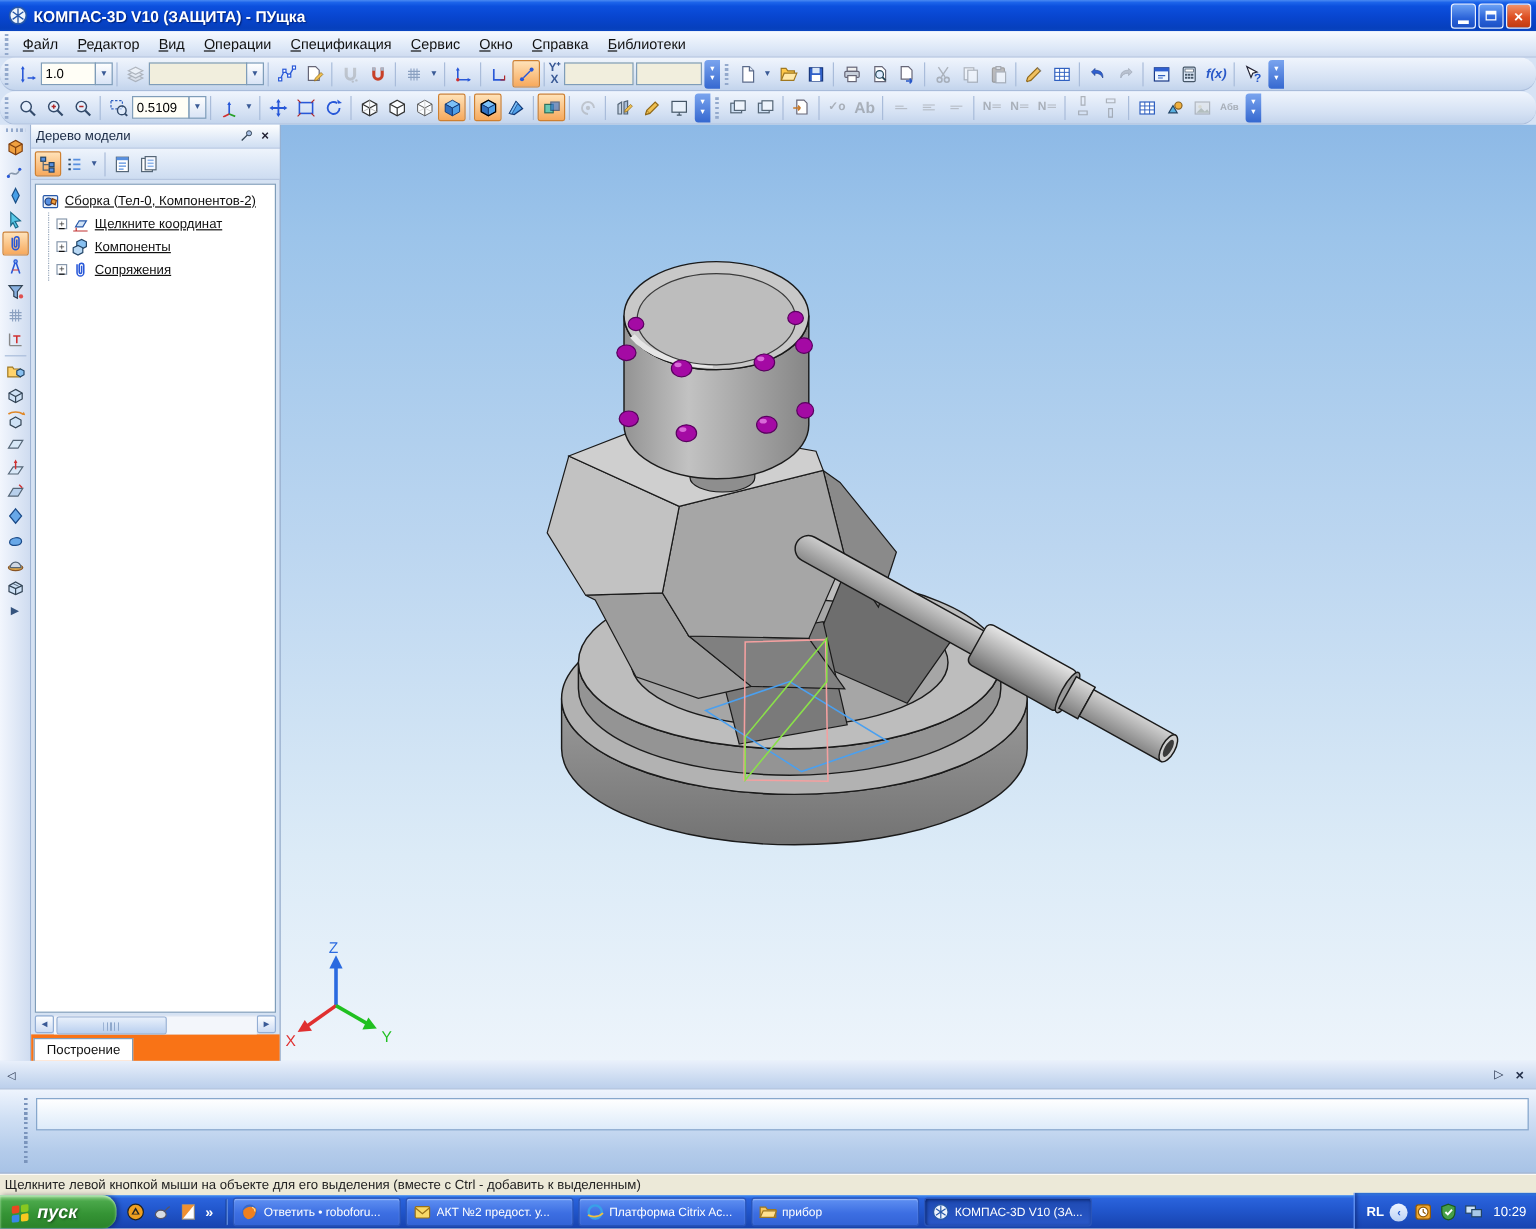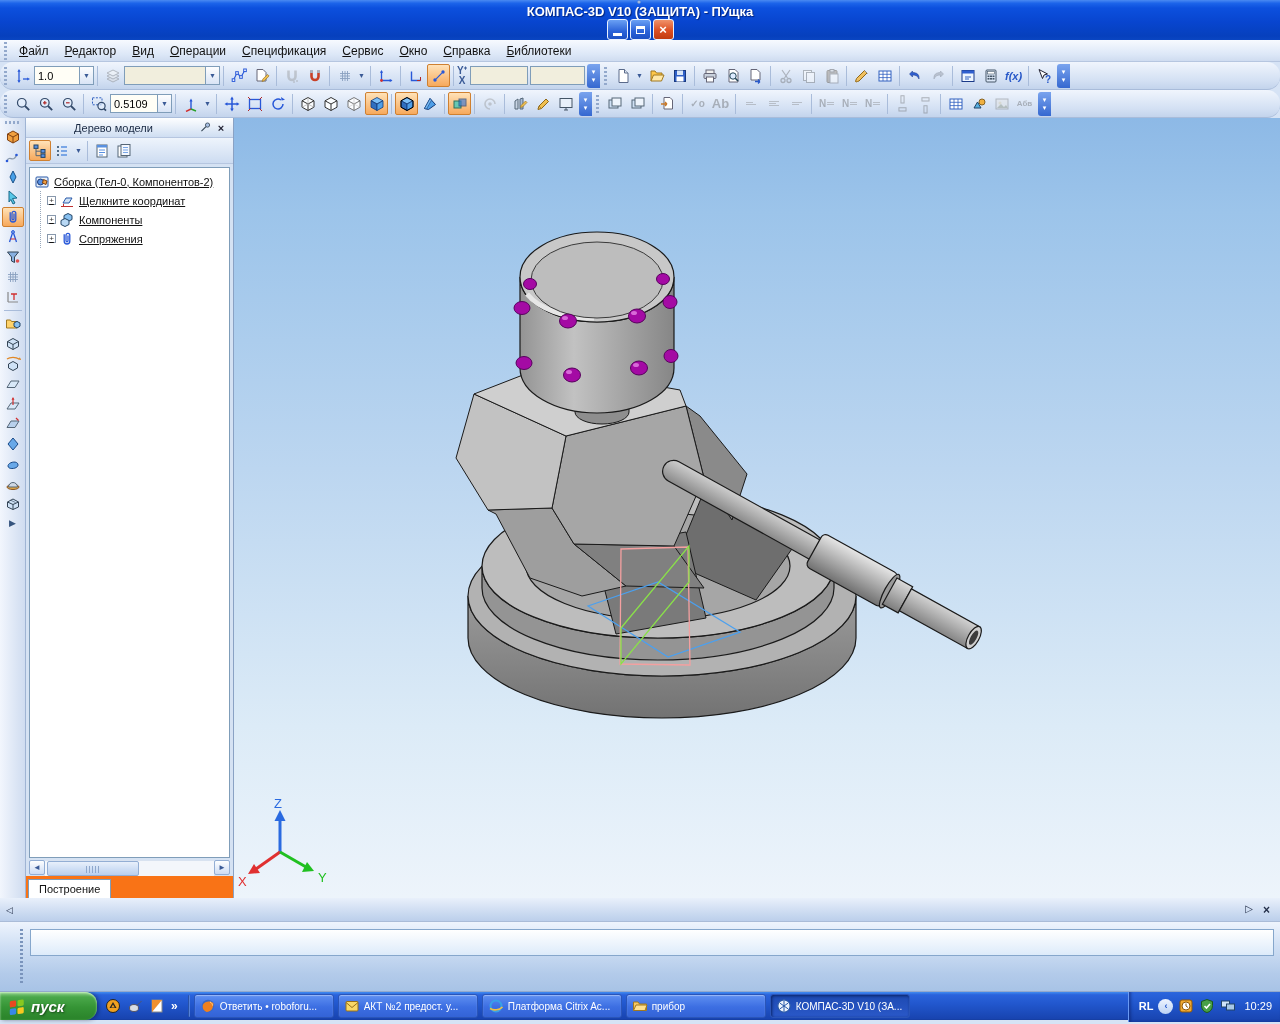--- a/index.html
+++ b/index.html
@@ -1,23 +1,23 @@
 <!DOCTYPE html>
 <html><head>
 <meta charset="utf-8">
 <style>
   * { margin:0; padding:0; box-sizing:border-box; }
   html,body { width:1280px; height:1024px; overflow:hidden; }
   body { font-family:"Liberation Sans", sans-serif; font-size:11px; color:#111; }
   .screen { position:relative; width:1280px; height:1024px; background:#d6e3f5; overflow:hidden; }
 
   
-  .titlebar { height:40px; display:flex; align-items:center; padding:0 4px;
+  .titlebar { height:26px; display:flex; align-items:center; padding:0 4px;
     background:linear-gradient(180deg,#4a8af2 0%,#1c64ea 8%,#0c50de 20%,#0845cf 55%,#0640bd 90%,#0a46c2 100%);
-    color:#fff;flex-direction:column; }
+    color:#fff; }
   .titlebar .ticon { width:18px; height:18px; margin:0 4px 0 2px; }
   .titlebar .ttext { font-size:13px; font-weight:bold; text-shadow:1px 1px 1px #00227a; flex:1; white-space:nowrap; }
   .winbtns { display:flex; gap:2px; }
   .wbtn { width:21px; height:21px; border-radius:3px; border:1px solid #e8f0ff;
     background:linear-gradient(180deg,#6aa0f4,#2a62d8 60%,#1c50c4); display:flex; align-items:center; justify-content:center;
     color:#fff; font-size:13px; font-weight:bold; }
   .wbtn.close { background:linear-gradient(180deg,#f0926a,#dd4f23 55%,#c03a10); }
   .wbtn .minbar { display:block; width:9px; height:3px; background:#fff; margin-top:10px; }
   .wbtn .restbox { display:block; width:9px; height:8px; border:1px solid #fff; border-top:3px solid #fff; }
 
@@ -57,21 +57,21 @@
   .leftbar .hgrip { width:16px; height:3px; margin-bottom:3px;
     background-image:repeating-linear-gradient(90deg,#93a9cc 0 2px,rgba(0,0,0,0) 2px 4px); }
   .lbtn { width:22px; height:20px; display:flex; align-items:center; justify-content:center; border:1px solid transparent; border-radius:2px; }
   .lbtn.sel { background:linear-gradient(180deg,#ffe2b8,#f7a95c); border:1px solid #cf8030; }
   .hsep { width:18px; height:1px; background:#a9bcda; margin:3px 0; }
   .lexp { margin-top:4px; color:#35547e; font-size:9px; }
 
   
   .treepanel { width:208px; background:#d5e2f3; border-right:1px solid #8aa2c4; display:flex; flex-direction:column; }
   .tp-head { height:20px; display:flex; align-items:center; padding:0 4px;
-    background:linear-gradient(180deg,#fdfeff,#cfdef2); border-bottom:1px solid #b6c6e0;text-align:center; }
+    background:linear-gradient(180deg,#fdfeff,#cfdef2); border-bottom:1px solid #b6c6e0; }
   .tp-title { flex:1; font-size:11px; color:#1a2a44; }
   .tp-btn { width:16px; height:15px; display:flex; align-items:center; justify-content:center; color:#223; font-size:11px; font-weight:bold; }
   .tp-tools { height:26px; display:flex; align-items:center; padding:0 3px;
     background:linear-gradient(180deg,#eef4fc,#cddcf1); border-bottom:1px solid #b6c6e0; }
   .treebox { flex:1; margin:3px 3px 0 3px; background:#fff; border:1px solid #7f9db9; overflow:hidden; padding:4px 2px;text-decoration:underline; }
   .trow { display:flex; align-items:center; height:19px; white-space:nowrap; }
   .trow .lbl { margin-left:4px; font-size:11px; }
   .exp { width:9px; height:9px; border:1px solid #8898ac; background:#fff; margin:0 3px 0 6px;
     display:flex; align-items:center; justify-content:center; font-size:8px; line-height:7px; color:#333; }
   .kids { border-left:1px dotted #98a8bc; margin-left:8px; }
@@ -1202,20 +1202,23 @@
       <span style="font-size:10px">▷</span>
       <span style="font-size:12px;font-weight:bold">×</span>
     </span>
   </div>
 
   <div class="propbar">
     <span class="propgrip"></span>
     <span class="propfield"></span>
   </div>
 
+  <div class="statusbar">
+    <span>Щелкните левой кнопкой мыши на объекте для его выделения (вместе с Ctrl - добавить к выделенным)</span>
+  </div>
 
   <div class="taskbar">
     <span class="startbtn">
       <svg width="18" height="18" viewBox="0 0 20 20">
         <g transform="skewY(-8) translate(0,2)">
           <rect x="2" y="3" width="7" height="7" rx="1.5" fill="#e84820"></rect>
             <rect x="10.5" y="3" width="7" height="7" rx="1.5" fill="#88c820"></rect>
           <rect x="2" y="11.5" width="7" height="7" rx="1.5" fill="#3888e8"></rect>
             <rect x="10.5" y="11.5" width="7" height="7" rx="1.5" fill="#f8c820"></rect>
         </g>

